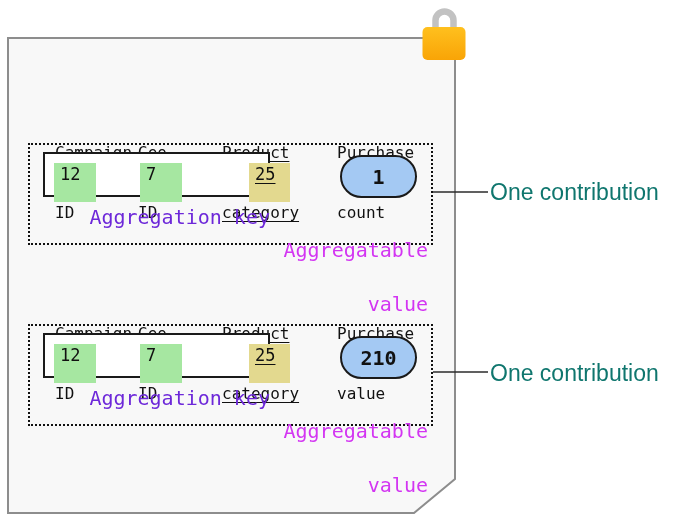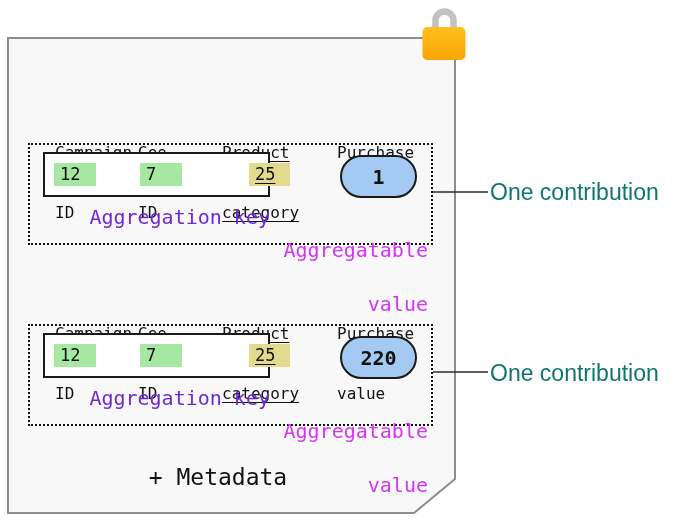--- a/index.html
+++ b/index.html
@@ -41,21 +41,21 @@
   .key-box {
     position: absolute;
     left: 43px; top: 49px;
     width: 223px; height: 41px;
     background: #ffffff;
     border: 2px solid #1a1a1a;
   }
   .key-cell {
     position: absolute;
     top: 9px;
-    height: 23px;
+    height: 39px;
     line-height: 23px;
     font-size: 17px;
     padding-left: 6px;
     box-sizing: border-box;
   }
   .cell-green  { background: #a6e7a1; }
   .cell-yellow { background: #e3d98f; }
   .cell-1 { left: 9px;   width: 42px; }
   .cell-2 { left: 95px;  width: 42px; }
   .cell-3 { left: 176px; width: 41px; text-decoration: underline; text-underline-offset: 3px; margin-left: 28px; }
@@ -143,20 +143,21 @@
     <div class="col-header col-geo">
       <span>Geo</span>
       <span>ID</span>
     </div>
     <div class="col-header col-product">
       <span>Product</span>
       <span>category</span>
     </div>
     <div class="col-header col-value">
       <span>Purchase</span>
+      <span>count</span>
     </div>
 
     <div class="dashed-box"></div>
 
     <div class="key-box">
       <div class="key-cell cell-green cell-1">12</div>
       <div class="key-cell cell-green cell-2">7</div>
       <div class="key-cell cell-yellow cell-3">25</div>
     </div>
 
@@ -193,25 +194,24 @@
     <div class="dashed-box"></div>
 
     <div class="key-box">
       <div class="key-cell cell-green cell-1">12</div>
       <div class="key-cell cell-green cell-2">7</div>
       <div class="key-cell cell-yellow cell-3">25</div>
     </div>
 
     <div class="key-label">Aggregation key</div>
 
-    <div class="value-pill">220</div>
+    <div class="value-pill">210</div>
 
     <div class="value-label">
       <span>Aggregatable</span>
       <span>value</span>
     </div>
 
     <div class="callout-label">One contribution</div>
   </div>
 
-  <div class="metadata-label">+ Metadata</div>
 
 </div>
 
 </body></html>

